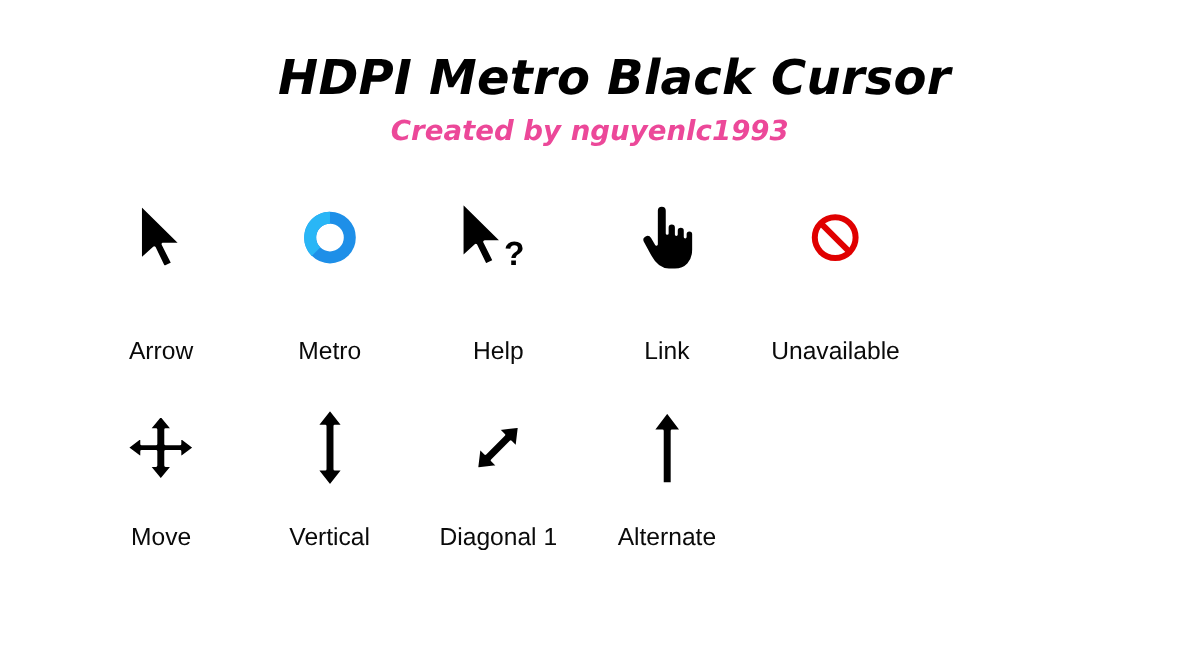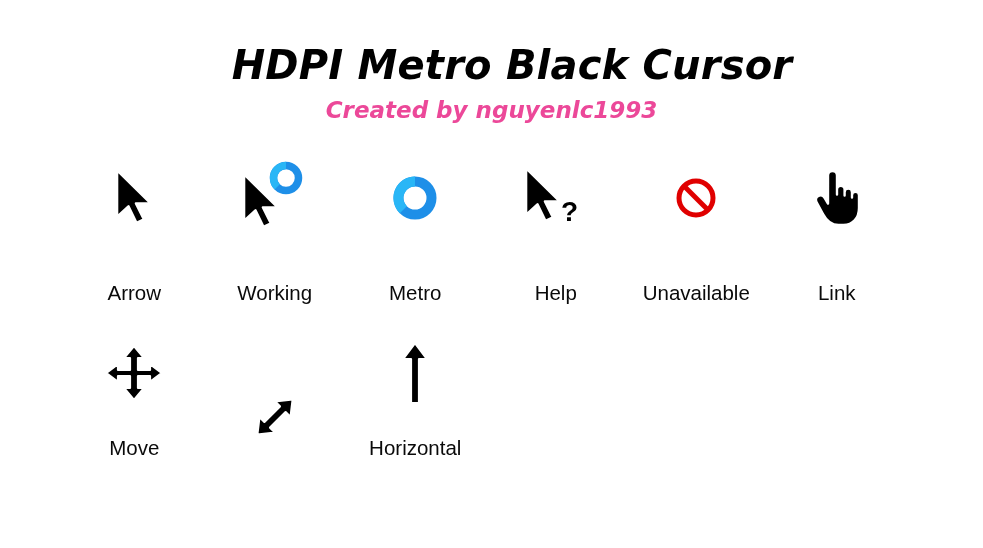--- a/index.html
+++ b/index.html
@@ -115,61 +115,39 @@
 
       <div class="cell">
         <div class="art">
           <svg width="46" height="62" viewBox="0 0 46 62">
             <path d="M6 3 L6 50 L17.5 39.5 L25.5 56 L33 52.5 L25 36.5 L40 36.5 Z" fill="#000000" stroke="#ffffff" stroke-width="2.6" stroke-linejoin="round"></path>
           </svg>
         </div>
         <div class="caption">Arrow</div>
       </div>
 
-      <div class="cell">
-        <div class="art">
-          <svg width="78" height="76" viewBox="0 0 78 76">
-            <g>
-              <circle cx="50" cy="18" r="12.5" fill="none" stroke="#1e8fe8" stroke-width="7.5"></circle>
-              <path d="M 50 5.5 A 12.5 12.5 0 0 0 41.2 26.9" fill="none" stroke="#29b6f6" stroke-width="7.5" stroke-linecap="butt"></path>
-            </g>
-            <path d="M8 14 L8 61 L19.5 50.5 L27.5 67 L35 63.5 L27 47.5 L42 47.5 Z" fill="#000000" stroke="#ffffff" stroke-width="2.6" stroke-linejoin="round"></path>
-          </svg>
-        </div>
-        <div class="caption">Working</div>
-      </div>
 
       <div class="cell">
         <div class="art">
           <svg width="48" height="48" viewBox="0 0 48 48">
             <circle cx="24" cy="24" r="16.5" fill="none" stroke="#1e8fe8" stroke-width="10"></circle>
             <path d="M 24 7.5 A 16.5 16.5 0 0 0 12.3 35.7" fill="none" stroke="#29b6f6" stroke-width="10" stroke-linecap="butt"></path>
           </svg>
         </div>
         <div class="caption">Metro</div>
       </div>
 
       <div class="cell">
         <div class="art">
           <svg width="72" height="66" viewBox="0 0 72 66">
             <path d="M6 3 L6 50 L17.5 39.5 L25.5 56 L33 52.5 L25 36.5 L40 36.5 Z" fill="#000000" stroke="#ffffff" stroke-width="2.6" stroke-linejoin="round"></path>
             <text x="41" y="56" font-family="'Liberation Sans', sans-serif" font-size="28" font-weight="bold" fill="#000000" stroke="#ffffff" stroke-width="1.6" paint-order="stroke">?</text>
           </svg>
         </div>
         <div class="caption">Help</div>
-      </div>
-
-      <div class="cell">
-        <div class="art">
-          <svg width="46" height="46" viewBox="0 0 46 46">
-            <circle cx="23" cy="23" r="17" fill="#ffffff" stroke="#e00000" stroke-width="5"></circle>
-            <line x1="11.5" y1="11.5" x2="34.5" y2="34.5" stroke="#e00000" stroke-width="5" stroke-linecap="butt"></line>
-          </svg>
-        </div>
-        <div class="caption">Unavailable</div>
       </div>
 
       <div class="cell">
         <div class="art">
           <svg width="50" height="62" viewBox="0 0 50 62">
             <path d="M20.5 4
                      C23.3 4 25 6 25 8.6
                      L25 27.5
                      L25 22.5 C25 20.3 26.6 18.8 28.8 18.8 C31 18.8 32.6 20.3 32.6 22.5
                      L32.6 28.5
@@ -184,53 +162,72 @@
                      C3.2 32.6 4.1 30 6.5 28.9
                      C8.8 27.8 11.3 28.6 12.6 30.8
                      L16 36.6
                      L16 8.6
                      C16 6 17.7 4 20.5 4 Z" fill="#000000" stroke="#ffffff" stroke-width="2.4" stroke-linejoin="round"></path>
           </svg>
         </div>
         <div class="caption">Link</div>
       </div>
 
+      <div class="cell">
+        <div class="art">
+          <svg width="46" height="46" viewBox="0 0 46 46">
+            <circle cx="23" cy="23" r="17" fill="#ffffff" stroke="#e00000" stroke-width="5"></circle>
+            <line x1="11.5" y1="11.5" x2="34.5" y2="34.5" stroke="#e00000" stroke-width="5" stroke-linecap="butt"></line>
+          </svg>
+        </div>
+        <div class="caption">Unavailable</div>
+      </div>
+
     </div>
 
     <div class="row row-2">
 
       <div class="cell">
         <div class="art">
           <svg width="58" height="58" viewBox="0 0 58 58">
             <path d="M29 2 L39 14 L33 14 L33 26 L45 26 L45 20 L57 29 L45 38 L45 32 L33 32
                      L33 44 L39 44 L29 56 L19 44 L25 44 L25 32 L13 32 L13 38 L1 29 L13 20
                      L13 26 L25 26 L25 14 L19 14 Z" fill="#000000" stroke="#ffffff" stroke-width="2.2" stroke-linejoin="round"></path>
           </svg>
         </div>
         <div class="caption">Move</div>
       </div>
 
 
+      <div class="cell">
+        <div class="art">
+          <svg width="30" height="68" viewBox="0 0 30 68">
+            <path d="M15 2 L26 16 L19 16 L19 52 L26 52 L15 66 L4 52 L11 52 L11 16 L4 16 Z" fill="#000000" stroke="#ffffff" stroke-width="2.2" stroke-linejoin="round"></path>
+          </svg>
+        </div>
+        <div class="caption">Vertical</div>
+      </div>
 
       <div class="cell">
         <div class="art">
           <svg width="54" height="54" viewBox="0 0 54 54">
             <g transform="rotate(45 27 27)">
               <path d="M27 2 L38 16 L31 16 L31 38 L38 38 L27 52 L16 38 L23 38 L23 16 L16 16 Z" fill="#000000" stroke="#ffffff" stroke-width="2.2" stroke-linejoin="round"></path>
             </g>
           </svg>
         </div>
+        <div class="caption">Diagonal 1</div>
       </div>
 
 
       <div class="cell">
         <div class="art">
           <svg width="30" height="64" viewBox="0 0 30 64">
             <path d="M15 2 L27 18 L19 18 L19 62 L11 62 L11 18 L3 18 Z" fill="#000000" stroke="#ffffff" stroke-width="2.2" stroke-linejoin="round"></path>
           </svg>
         </div>
-        <div class="caption">Horizontal</div>
+        <div class="caption">Alternate</div>
       </div>
 
     </div>
 
   </div>
 </div>
 
 </body></html>

